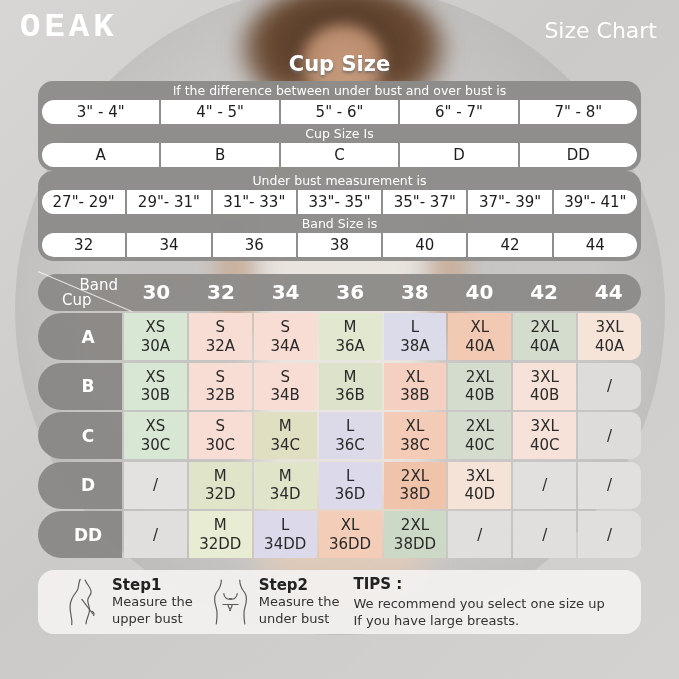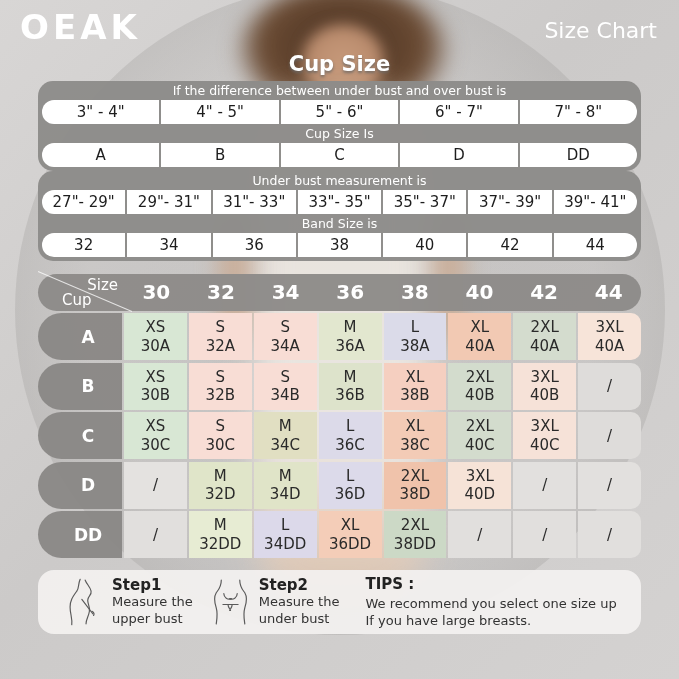--- a/index.html
+++ b/index.html
@@ -16,21 +16,21 @@
           background:radial-gradient(ellipse at 50% 45%,#4b3425 0%,#6a4a32 55%,rgba(106,74,50,0) 74%);filter:blur(10px);}
   .m-face{position:absolute;left:302px;top:24px;width:82px;height:74px;border-radius:50%;
           background:radial-gradient(#c79a7b,#b5real 80%);background:radial-gradient(#c79a7b,#b08163);filter:blur(7px);}
   .m-body{position:absolute;left:256px;top:94px;width:172px;height:505px;border-radius:60px;
           background:linear-gradient(#d9c2ad 0%,#efe9e2 22%,#f1ece7 70%,#ddc0a8 100%);filter:blur(16px);opacity:.85;}
   .m-arm-l{position:absolute;left:220px;top:212px;width:30px;height:130px;border-radius:16px;background:#c99d7c;filter:blur(12px);opacity:.65;}
   .m-arm-r{position:absolute;left:434px;top:212px;width:30px;height:130px;border-radius:16px;background:#c99d7c;filter:blur(12px);opacity:.65;}
 
   .content{position:relative;z-index:2;}
   .topbar{display:flex;justify-content:space-between;align-items:flex-start;padding:10px 22px 0 20px;}
-  .logo{color:#fff;font-size:34px;font-weight:700;letter-spacing:4px;line-height:1.05;}
+  .logo{color:#fff;font-size:34px;font-weight:700;letter-spacing:4px;line-height:1.05;font-family:Liberation Mono, monospace;}
   .page-title{color:#fff;font-size:22px;font-weight:400;margin-top:8px;margin-left:20px;}
 
   .sec-title{text-align:center;color:#fff;font-weight:700;font-size:21px;
              text-shadow:0 2px 3px rgba(105,103,101,.85);margin:6px 0 5px;}
 
   .wrap{padding:0 38px;}
   .gtable{background:rgba(141,139,137,.96);border-radius:15px;padding:0 4px 4px;}
   .gbar{color:#fff;font-size:12.5px;text-align:center;padding:2px 0 2px;line-height:1.2;}
   .grow{display:flex;gap:2px;}
   .gcell{flex:1;background:#fff;height:24px;display:flex;align-items:center;justify-content:center;
@@ -53,21 +53,21 @@
   .mcell{flex:1;display:flex;flex-direction:column;align-items:center;justify-content:center;
          font-size:15px;color:#2a2a2a;line-height:1.22;background:rgba(228,226,224,.92);}
   .mrow .mcell:last-child{border-radius:0 10px 10px 0;}
 
   .footer{margin:12px 38px 0;background:rgba(243,241,240,.93);border-radius:16px;height:64px;
           display:flex;align-items:center;padding:0 22px;box-sizing:border-box;gap:14px;}
   .step{display:flex;align-items:center;gap:10px;}
   .step svg{width:42px;height:52px;flex:none;}
   .step-label{font-weight:700;font-size:15px;color:#222;}
   .step-desc{font-size:13px;color:#333;line-height:1.3;white-space:pre-line;}
-  .tips{margin-left:12px;}
+  .tips{}
   .tips-label{font-weight:700;font-size:15px;color:#222;margin-bottom:2px;}
   .tips-line{font-size:13px;color:#333;line-height:1.35;}
 </style>
 </head>
 <body>
 
 <div class="page">
   <div class="bg-circle"></div>
   <div class="model">
     <div class="m-hair"></div>
@@ -127,21 +127,21 @@
           <div class="gcell">42</div>
           <div class="gcell">44</div>
         </div>
       </div>
     </div>
 
     <div class="wrap">
       <div class="mheader">
         <div class="mcorner">
           <span class="diag"></span>
-          <span class="c-top">Size</span>
+          <span class="c-top">Band</span>
           <span class="c-bottom">Cup</span>
         </div>
         <div class="mcol">30</div>
         <div class="mcol">32</div>
         <div class="mcol">34</div>
         <div class="mcol">36</div>
         <div class="mcol">38</div>
         <div class="mcol">40</div>
         <div class="mcol">42</div>
         <div class="mcol">44</div>

